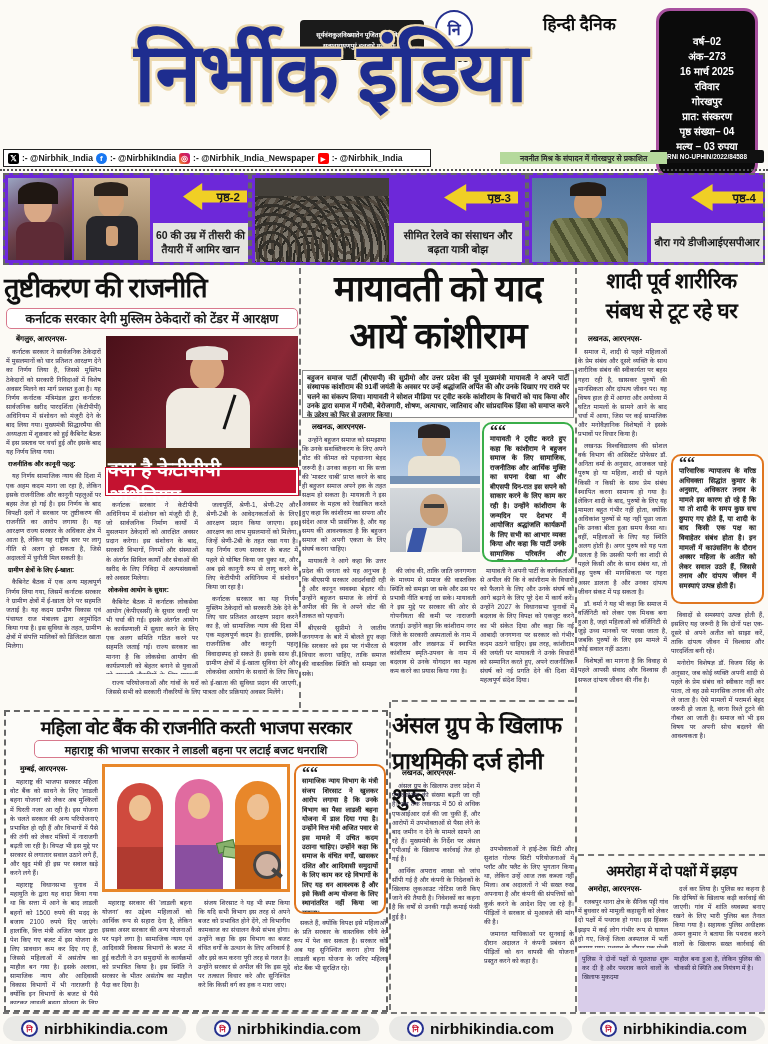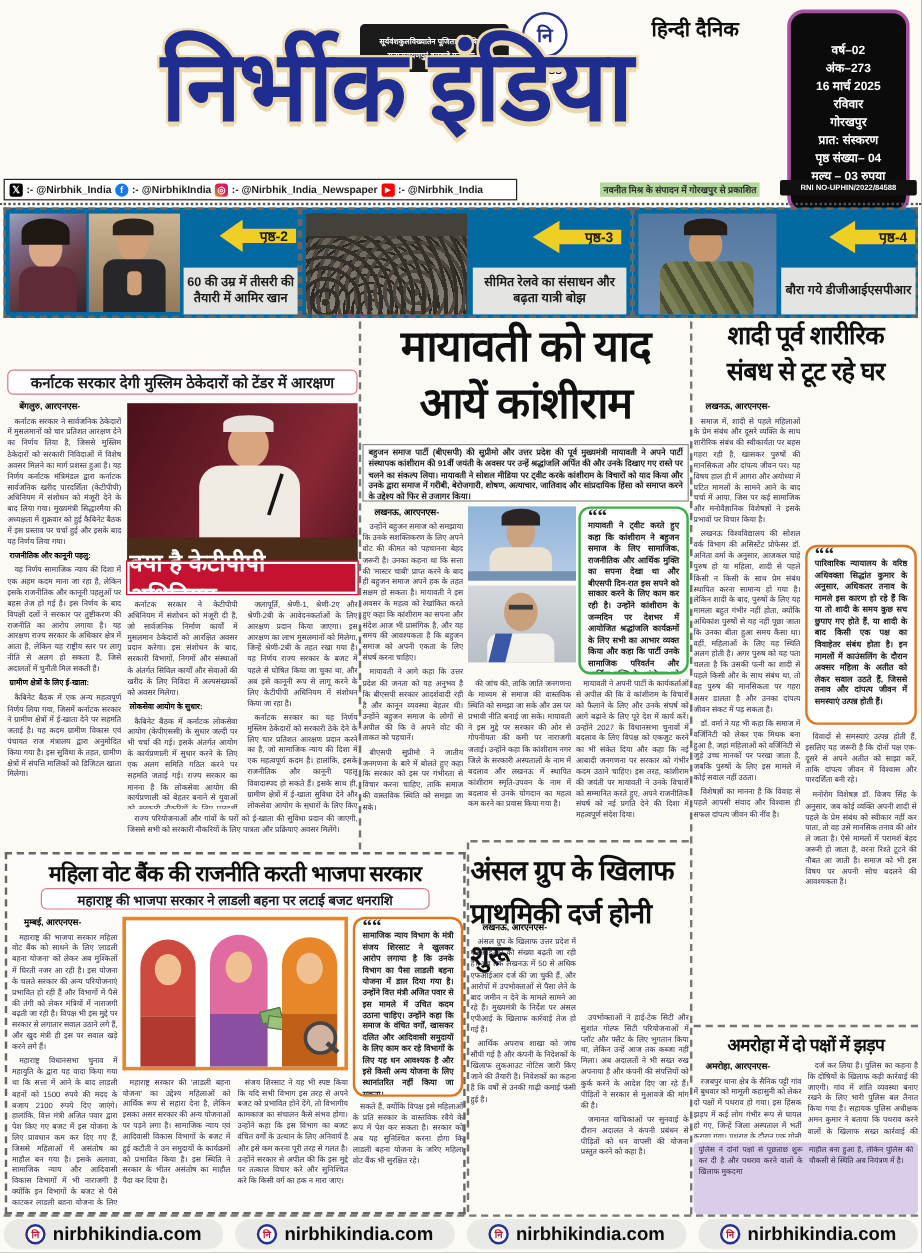--- a/index.html
+++ b/index.html
@@ -26,25 +26,25 @@
     font-size:6.4px;font-weight:bold;display:flex;align-items:center;justify-content:center;border-radius:2px;}
   .social-bar{position:absolute;left:3px;top:149px;width:428px;height:18px;border:1.5px solid #222;
     display:flex;align-items:center;gap:3px;padding:0 4px;font-size:8.6px;font-weight:bold;background:#fff;box-sizing:border-box;}
   .si{width:11px;height:11px;border-radius:2px;display:inline-flex;align-items:center;justify-content:center;
     color:#fff;font-size:8px;flex:none;}
   .si-x{background:#000;}
   .si-fb{background:#1877f2;border-radius:50%;}
   .si-ig{background:linear-gradient(45deg,#f09433,#dc2743,#bc1888);border-radius:3px;}
   .si-yt{background:#f00;font-size:6px;}
   .publisher-note{position:absolute;left:500px;top:152px;font-size:7.6px;font-weight:bold;
-    background:#b5d99c;padding:1px 3px;color:#2c2c2c;}
+    background:#b5d99c;padding:1px 20px;color:#2c2c2c;}
   .dotline{position:absolute;left:0;right:0;top:169px;border-top:2px dotted #555;}
   
   .teasers{position:absolute;left:3px;top:173px;width:762px;height:92px;display:flex;}
-  .teaser{position:relative;border:2px dashed #666;height:92px;box-sizing:border-box;background:#0369a1;}
+  .teaser{position:relative;border:2px dashed #666;height:92px;box-sizing:border-box;background:#6d28d9;}
   .t1{width:247px;}.t2{width:277px;}.t3{width:238px;}
   .arrow{position:absolute;height:27px;background:#f0cf25;filter:drop-shadow(1px 1px 0 #7c6d06);
     clip-path:polygon(0 50%,30% 0,30% 28%,100% 28%,100% 72%,30% 72%,30% 100%);
     display:flex;align-items:center;justify-content:flex-end;padding-right:7px;font-size:11.5px;font-weight:800;box-sizing:border-box;}
   .tcap{position:absolute;background:#e4e4e0;font-weight:800;font-size:10.5px;text-align:center;line-height:1.3;
     display:flex;align-items:center;justify-content:center;padding:2px;box-sizing:border-box;}
   .ph{position:absolute;overflow:hidden;}
   
   .art{position:absolute;}
   .col{position:absolute;font-size:6.4px;line-height:1.42;text-align:justify;color:#2b2845;overflow:hidden;}
@@ -153,20 +153,21 @@
         <i style="left:18px;top:40px;width:78px;height:44px;border-radius:10px 10px 0 0;background:repeating-linear-gradient(60deg,#6b6f46 0 6px,#4a4e2e 6px 10px,#7d8157 10px 16px);"></i>
       </div>
       <div class="arrow" style="left:162px;top:9px;width:72px;">
         <span>पृष्ठ-4</span>
       </div>
       <div class="tcap" style="left:122px;top:48px;width:112px;height:39px;">बौरा गये डीजीआईएसपीआर</div>
     </div>
   </div>
 
   <div class="art" style="left:4px;top:266px;width:296px;height:446px;">
+    <h2 style="position:absolute;left:0;top:2px;width:296px;font-size:27px;white-space:nowrap;letter-spacing:-1px;">तुष्टीकरण की राजनीति</h2>
     <div class="subbox" style="left:2px;top:42px;width:292px;height:21px;font-size:12.5px;">कर्नाटक सरकार देगी मुस्लिम ठेकेदारों को टेंडर में आरक्षण</div>
     <div class="col" style="left:2px;top:68px;width:95px;height:374px;">
       <p class="dl">बेंगलुरु, आरएनएस-</p>
       <p>कर्नाटक सरकार ने सार्वजनिक ठेकेदारों में मुसलमानों को चार प्रतिशत आरक्षण देने का निर्णय लिया है, जिससे मुस्लिम ठेकेदारों को सरकारी निविदाओं में विशेष अवसर मिलने का मार्ग प्रशस्त हुआ है। यह निर्णय कर्नाटक मंत्रिमंडल द्वारा कर्नाटक सार्वजनिक खरीद पारदर्शिता (केटीपीपी) अधिनियम में संशोधन को मंजूरी देने के बाद लिया गया। मुख्यमंत्री सिद्धारमैया की अध्यक्षता में शुक्रवार को हुई कैबिनेट बैठक में इस प्रस्ताव पर चर्चा हुई और इसके बाद यह निर्णय लिया गया।</p>
       <p class="bb">राजनीतिक और कानूनी पहलु:</p>
       <p>यह निर्णय सामाजिक न्याय की दिशा में एक अहम कदम माना जा रहा है, लेकिन इसके राजनीतिक और कानूनी पहलुओं पर बहस तेज हो गई है। इस निर्णय के बाद विपक्षी दलों ने सरकार पर तुष्टीकरण की राजनीति का आरोप लगाया है। यह आरक्षण राज्य सरकार के अधिकार क्षेत्र में आता है, लेकिन यह राष्ट्रीय स्तर पर लागू नीति से अलग हो सकता है, जिसे अदालतों में चुनौती मिल सकती है।</p>
       <p class="bb">ग्रामीण क्षेत्रों के लिए ई-खाता:</p>
       <p>कैबिनेट बैठक में एक अन्य महत्वपूर्ण निर्णय लिया गया, जिसमें कर्नाटक सरकार ने ग्रामीण क्षेत्रों में ई-खाता देने पर सहमति जताई है। यह कदम ग्रामीण विकास एवं पंचायत राज मंत्रालय द्वारा अनुमोदित किया गया है। इस सुविधा के तहत, ग्रामीण क्षेत्रों में संपत्ति मालिकों को डिजिटल खाता मिलेगा।</p>
     </div>
     <div class="ph" style="left:102px;top:70px;width:192px;height:132px;background:linear-gradient(120deg,#4a1019 0%,#6e1f2b 45%,#8a2735 70%,#561722 100%);">

